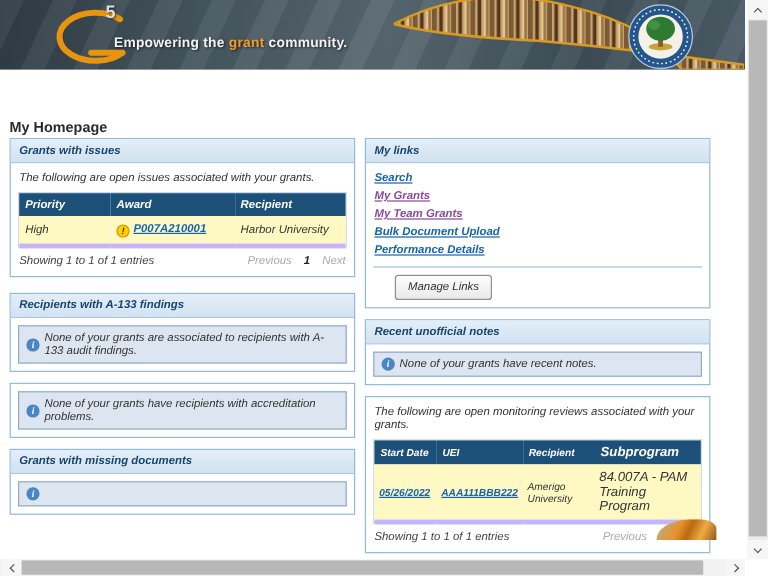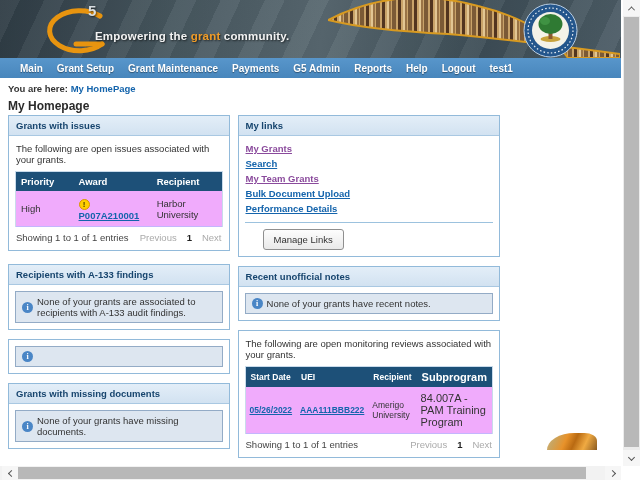--- a/index.html
+++ b/index.html
@@ -27,42 +27,42 @@
     background:linear-gradient(#5896cb,#4886bc); display:flex; align-items:center; padding-left:13px; z-index:5; }
   .nav-item { color:#fff; font-size:10px; font-weight:bold; padding:0 7px; cursor:pointer; white-space:nowrap;
     text-shadow:0 1px 1px rgba(0,0,0,.4); }
 
   
   .breadcrumb { position:absolute; left:8px; top:83px; font-size:9.5px; font-weight:bold; color:#333; }
   .breadcrumb a { color:#1464ac; text-decoration:none; }
   .page-title { position:absolute; left:8px; top:99px; font-size:12px; font-weight:bold; color:#2b2b2b; }
 
   
-  .columns { position:absolute; left:8px; top:115px; width:492px; display:flex; gap:8px; }
+  .columns { position:absolute; left:8px; top:115px; width:584px; display:flex; gap:8px;font-style:italic; }
   .col { width:296px; display:flex; flex-direction:column; }
 
   
   .panel { border:1px solid #92bada; background:#fff; margin-bottom:9px; }
   .panel-h { background:linear-gradient(#e3eef8,#d2e2f1); border-bottom:1px solid #a9c8e2;
     padding:4px 7px; font-size:9.5px; font-weight:bold; color:#17456e; }
   .panel-b { padding:6px; }
   .desc { font-size:9.5px; color:#333; padding:1px 1px 6px 1px; }
 
   .infobox { background:#dde6f0; border:1px solid #93abc6; padding:4px 6px; font-size:9.5px; color:#333;
     display:flex; align-items:center; gap:4px; }
   .icon-info { flex:0 0 auto; width:11px; height:11px; border-radius:50%; background:#4a86c6; color:#fff;
     font-size:8px; font-weight:bold; text-align:center; line-height:11px; font-family:"Liberation Serif",serif; }
   .icon-warn { display:inline-block; width:11px; height:11px; border-radius:50%; background:#ffcf00;
     border:1px solid #d89600; color:#4a3a00; font-size:8px; font-weight:bold; text-align:center; line-height:9px;
     vertical-align:-2px; margin-right:3px; }
 
   table { border-collapse:collapse; width:100%; }
   .thead-cell { background:#1d5078; color:#fff; font-weight:bold; font-size:9.5px; text-align:left;
     padding:4px 5px; }
-  .tcell { font-size:9.5px; color:#333; padding:5px 5px; border-bottom:1px solid #c4b5fd; background:#f0abfc; }
+  .tcell { font-size:9.5px; color:#333; padding:5px 5px; border-bottom:4px solid #c4b5fd; background:#fef9c3; }
   .tbl-wrap { border:1px solid #c9dbeb; border-bottom:none; }
   .tfoot { display:flex; justify-content:space-between; align-items:center; padding:5px 1px 1px 1px; }
   .showing { font-size:9.5px; color:#444; }
   .pager { font-size:9.5px; color:#aaa; display:flex; gap:10px; align-items:center; }
   .pager .pg-num { color:#222; font-weight:bold; }
   a.lnk { color:#1464ac; text-decoration:underline; font-size:9.5px; font-weight:bold; }
   a.lnk.visited { color:#8a4a9c; }
 
   .links-list { display:flex; flex-direction:column; gap:4px; padding:1px; }
   .links-divider { border-top:1px solid #9cc2de; margin:7px 0 6px 0; }
@@ -120,36 +120,21 @@
         <circle cx="27.5" cy="27.5" r="26.5" fill="#24568c" stroke="#b9cde2" stroke-width="1"></circle>
         <circle cx="27.5" cy="27.5" r="22.5" fill="none" stroke="#f0f4f8" stroke-width="1.2" stroke-dasharray="1.5,2.2"></circle>
         <circle cx="27.5" cy="27.5" r="18.5" fill="#f4f2e8"></circle>
         <ellipse cx="27.5" cy="36" rx="10" ry="3" fill="#c8a23c"></ellipse>
         <rect x="25.5" y="26" width="4" height="10" fill="#8a5a2e"></rect>
         <ellipse cx="27.5" cy="21" rx="12" ry="10" fill="#2f7a33"></ellipse>
         <ellipse cx="22" cy="18" rx="5" ry="4" fill="#3f9243"></ellipse>
       </svg>
     </div>
 
-    <div class="nav">
-      <span class="nav-item">Main</span>
-      <span class="nav-item">Grant Setup</span>
-      <span class="nav-item">Grant Maintenance</span>
-      <span class="nav-item">Payments</span>
-      <span class="nav-item">G5 Admin</span>
-      <span class="nav-item">Reports</span>
-      <span class="nav-item">Help</span>
-      <span class="nav-item">Logout</span>
-      <span class="nav-item">test1</span>
-    </div>
-
-    <div class="breadcrumb">
-      <span>You are here:</span>
-      <a href="#">My HomePage</a>
-    </div>
+
     <div class="page-title">My Homepage</div>
 
     <div class="columns">
 
       <div class="col">
 
         <div class="panel" style="margin-bottom:13px">
           <div class="panel-h">Grants with issues</div>
           <div class="panel-b">
             <div class="desc">The following are open issues associated with your grants.</div>
@@ -189,43 +174,43 @@
               <span class="icon-info">i</span>
               <span>None of your grants are associated to recipients with A-133 audit findings.</span>
             </div>
           </div>
         </div>
 
         <div class="panel">
           <div class="panel-b">
             <div class="infobox">
               <span class="icon-info">i</span>
+              <span>None of your grants have recipients with accreditation problems.</span>
             </div>
           </div>
         </div>
 
         <div class="panel">
           <div class="panel-h">Grants with missing documents</div>
           <div class="panel-b">
             <div class="infobox">
               <span class="icon-info">i</span>
-              <span>None of your grants have missing documents.</span>
             </div>
           </div>
         </div>
       </div>
 
       <div class="col">
 
         <div class="panel">
           <div class="panel-h">My links</div>
           <div class="panel-b">
             <div class="links-list">
+              <a href="#" class="lnk">Search</a>
               <a href="#" class="lnk visited">My Grants</a>
-              <a href="#" class="lnk">Search</a>
               <a href="#" class="lnk visited">My Team Grants</a>
               <a href="#" class="lnk">Bulk Document Upload</a>
               <a href="#" class="lnk">Performance Details</a>
             </div>
             <div class="links-divider"></div>
             <span class="btn">Manage Links</span>
           </div>
         </div>
 
         <div class="panel">

